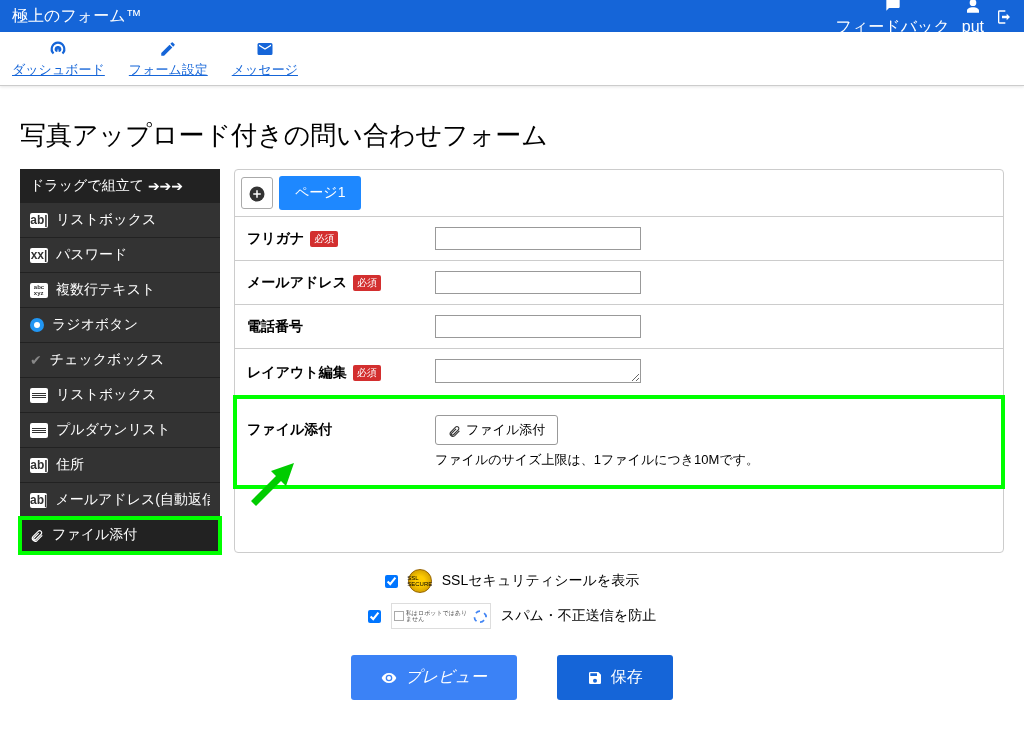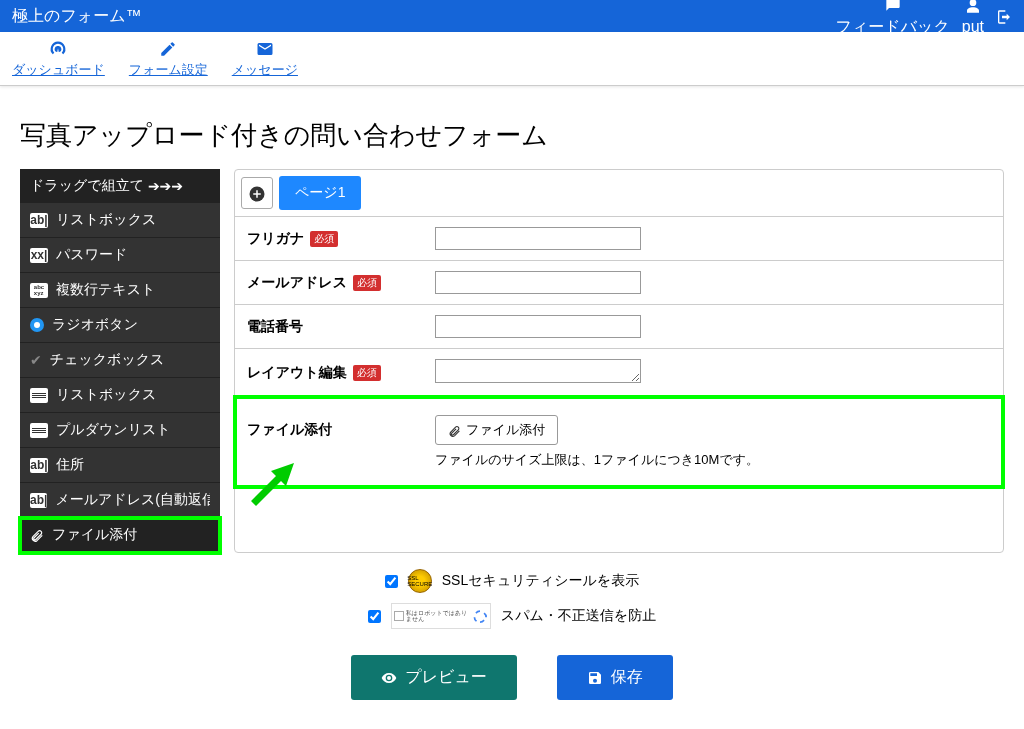--- a/index.html
+++ b/index.html
@@ -60,21 +60,21 @@
     .option-row { display: flex; align-items: center; gap: 10px; font-size: 14px; }
     .option-row .badge-img { width: 24px; height: 24px; background: radial-gradient(circle, #fc0 30%, #b80 100%); border-radius: 50%; display: flex; align-items: center; justify-content: center; font-size: 6px; color: #000; border: 1px solid #960; }
     .captcha-img { width: 100px; height: 26px; border: 1px solid #ddd; display: flex; align-items: center; padding: 2px; gap: 2px; position: relative; }
     .captcha-img .cb { width: 10px; height: 10px; border: 1px solid #aaa; }
     .captcha-img .txt { font-size: 6px; line-height: 1; color: #555; flex: 1; }
     .captcha-rc { width: 16px; height: 16px; display: flex; align-items: center; justify-content: center; }
     
     
     .actions { display: flex; justify-content: center; gap: 40px; padding: 10px 0; }
     .btn { padding: 12px 30px; border: none; border-radius: 3px; font-size: 16px; cursor: pointer; display: flex; align-items: center; gap: 8px; }
-    .btn-preview { background: #0f766e; color: #fff; }
+    .btn-preview { background: #3b82f6; color: #fff; font-style: italic; }
     .btn-save { background: #1565d8; color: #fff; }
     
     .icon-svg { width: 1em; height: 1em; display: inline-block; vertical-align: middle; }
   </style>
 </head>
 <body>
 
 <div class="top-header">
   <div class="brand">極上のフォーム™</div>
   <div class="right">

